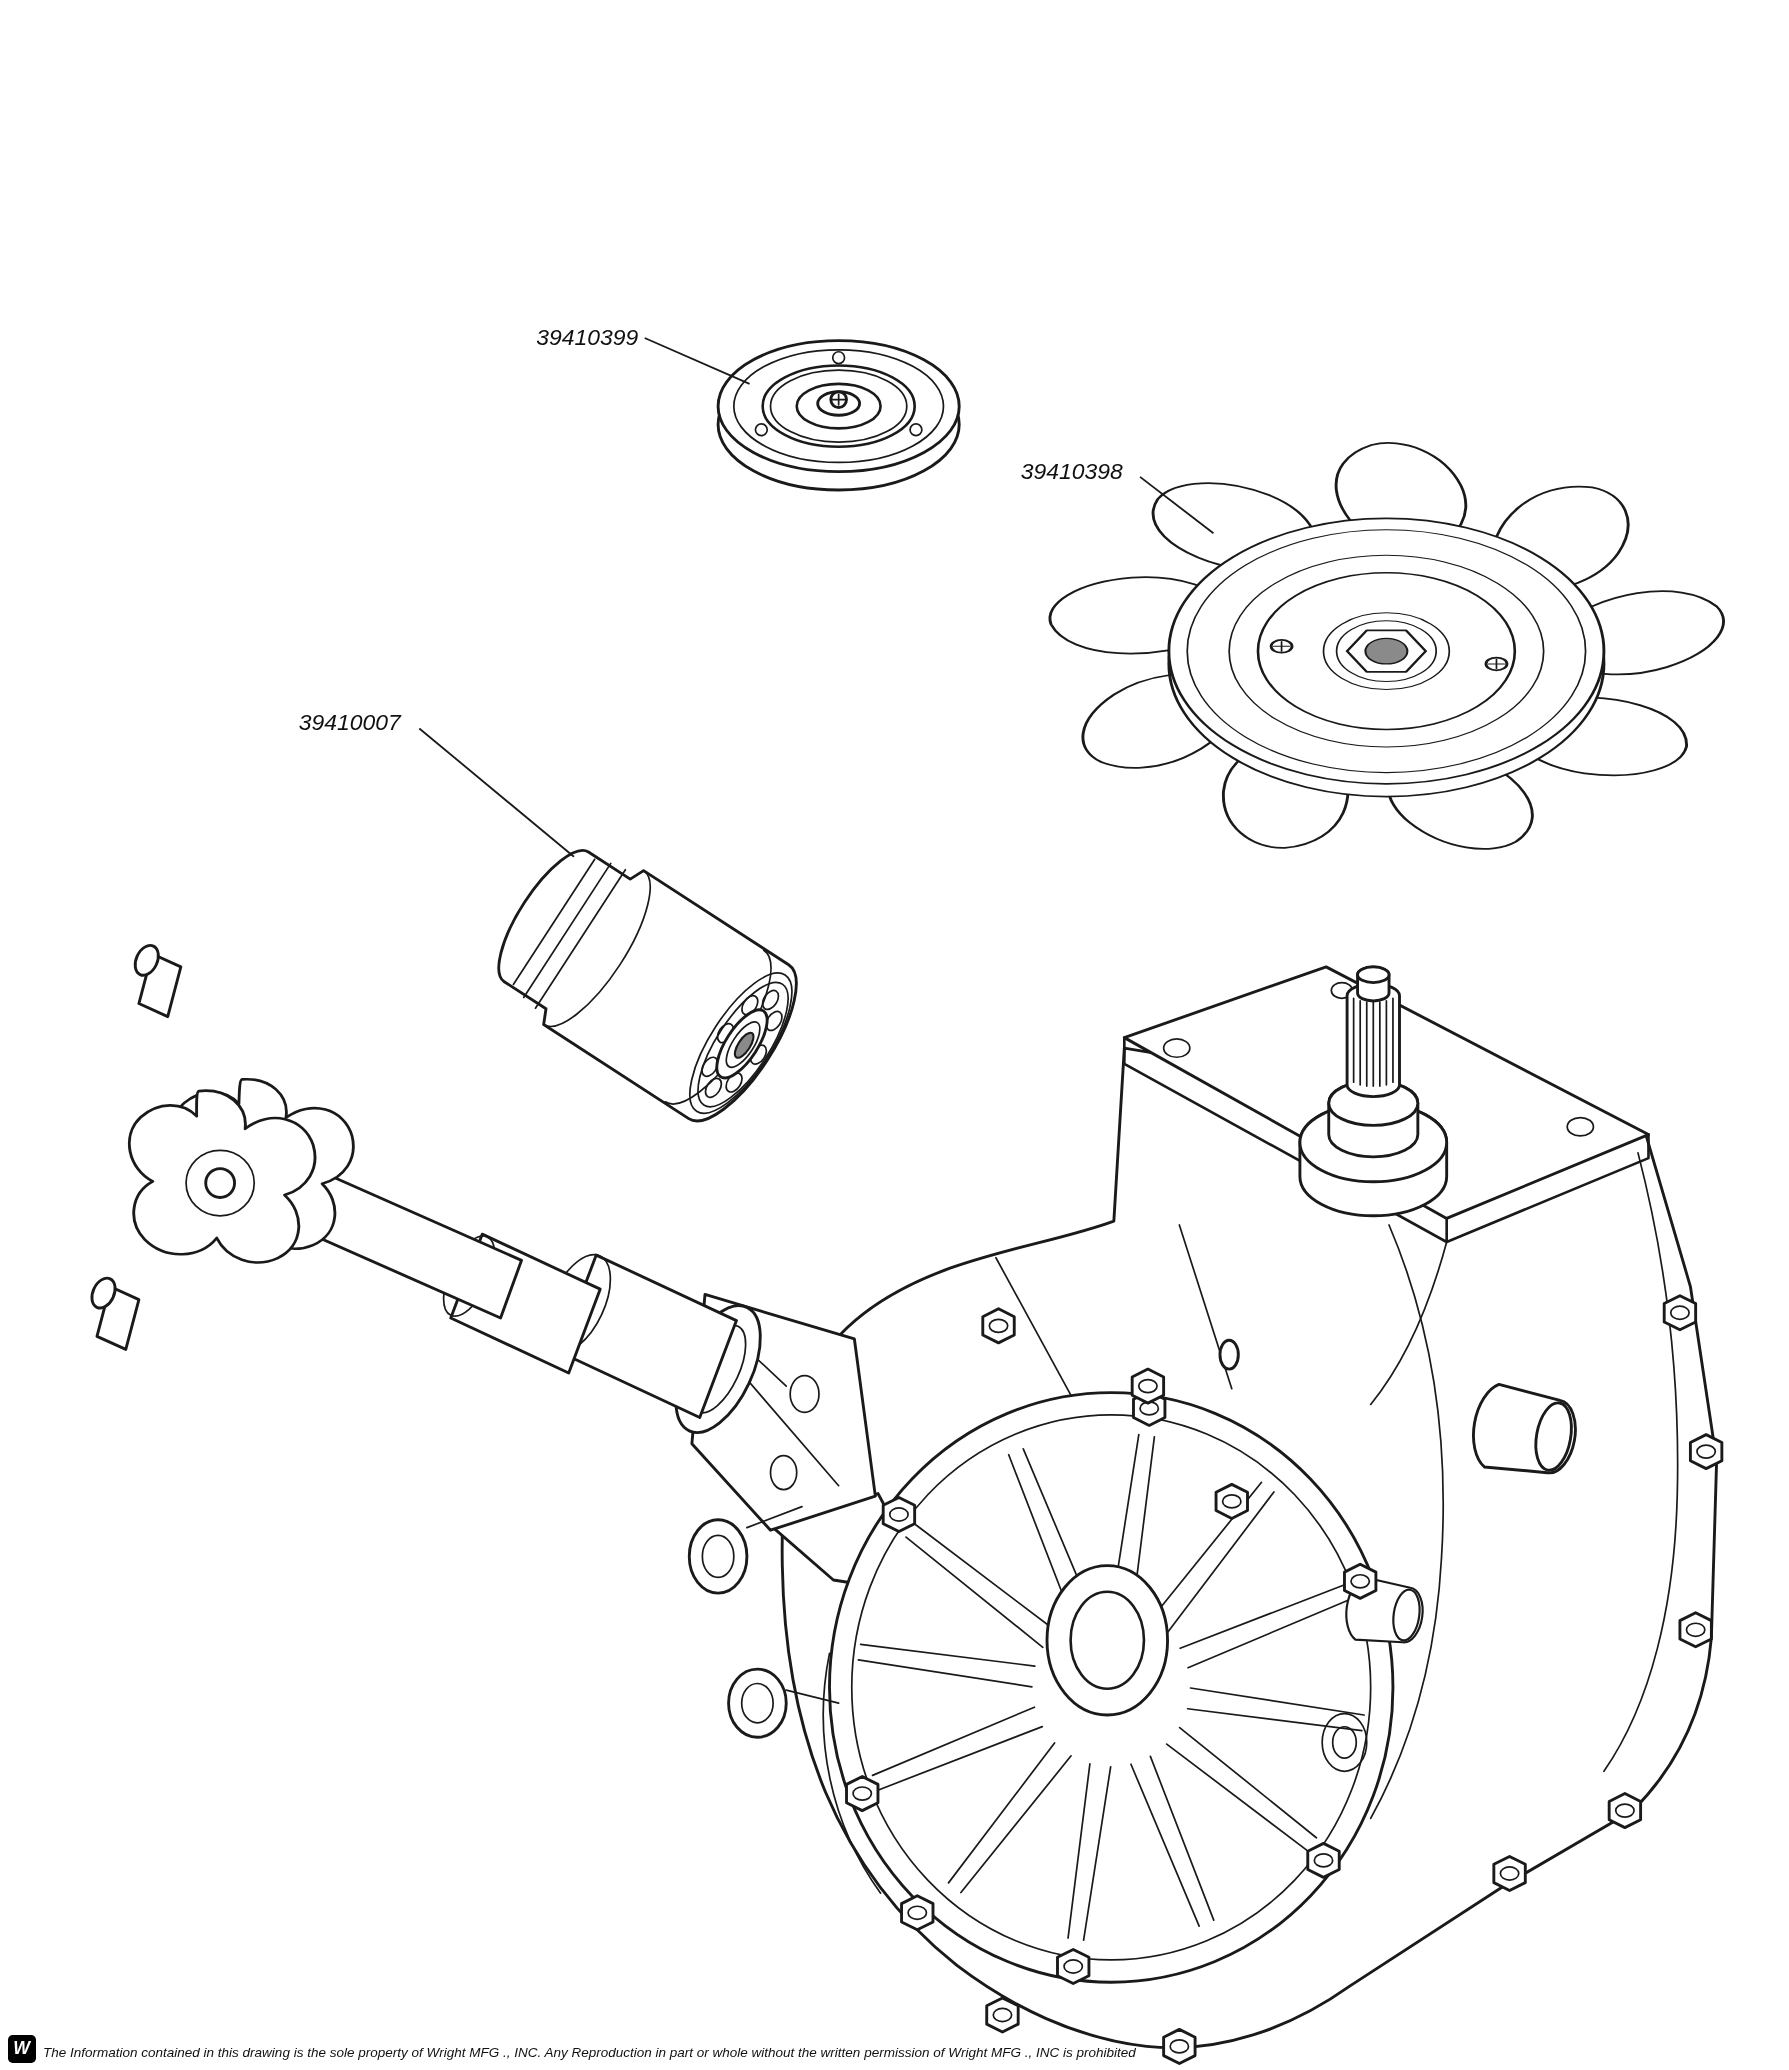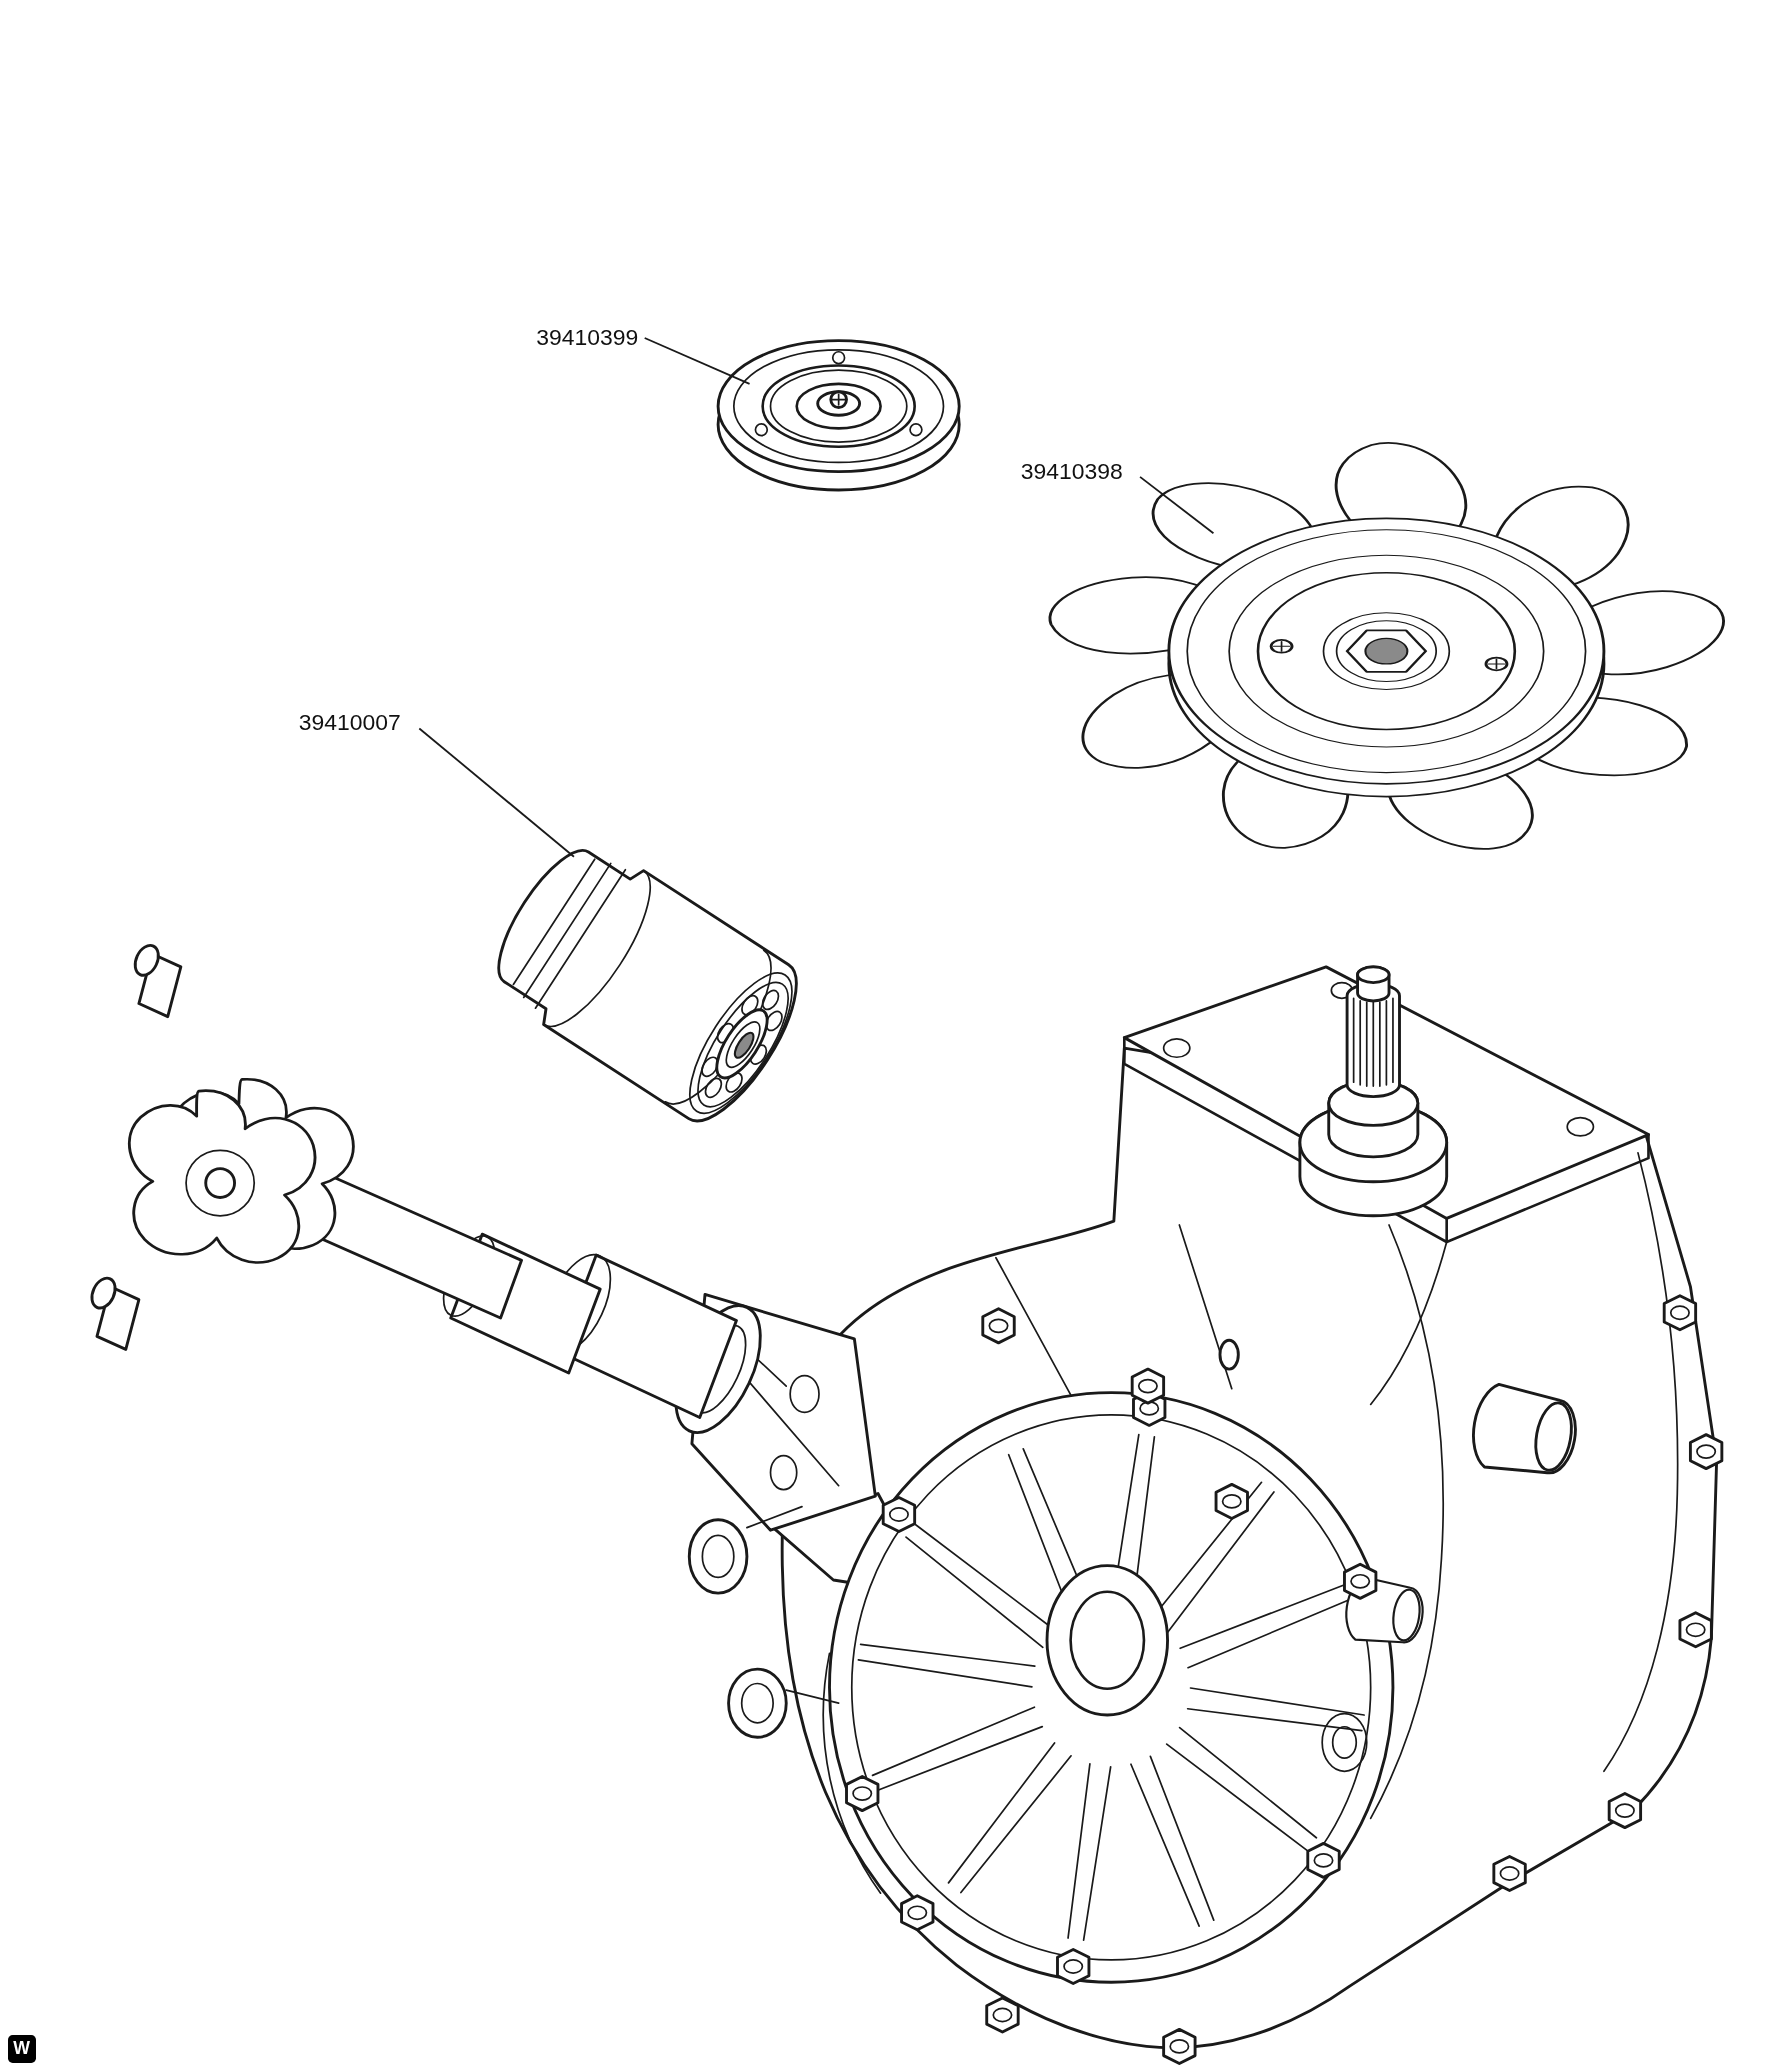--- a/index.html
+++ b/index.html
@@ -1,17 +1,17 @@
 <!DOCTYPE html>
 <html style="font-size:15px"><head>
 <meta charset="utf-8">
 <style>
   html,body{margin:0;padding:0;background:#ffffff;}
   .page{position:relative;width:1790px;height:2070px;background:#ffffff;overflow:hidden;
-        font-family:"Liberation Sans",sans-serif;}
+        font-family:"Liberation Sans",sans-serif;font-style:italic;}
   .drawing{position:absolute;inset:0;width:100%;height:100%;}
   
   .part{fill:#ffffff;stroke:#1a1a1a;stroke-width:2.2;stroke-linejoin:round;stroke-linecap:round;}
   .line{fill:none;stroke:#1a1a1a;stroke-width:2;stroke-linejoin:round;stroke-linecap:round;}
   .thin{stroke-width:1.3;}
   .leader{fill:none;stroke:#1a1a1a;stroke-width:1.4;}
   .lbl{font-family:"Liberation Sans",sans-serif;font-size:17.5px;fill:#111;}
   .dark{fill:#8a8a8a;stroke:#1a1a1a;stroke-width:1.6;}
   .footer{position:absolute;left:7.5px;bottom:7.5px;display:flex;align-items:flex-end;gap:7.5px;}
   .footer-logo{width:28px;height:28px;background:#000;color:#fff;border-radius:4.7px;
@@ -218,16 +218,17 @@
     <path class="leader" d="M870,364 L926,407"></path>
     <text class="lbl" x="779" y="366" text-anchor="start">39410398</text>
 
     <path class="leader" d="M320,556 L438,654"></path>
     <text class="lbl" x="228" y="557" text-anchor="start">39410007</text>
   </g>
 </svg>
 
 <div class="footer">
   <div class="footer-logo">W</div>
+  <div class="footer-text">The Information contained in this drawing is the sole property of Wright MFG ., INC. Any Reproduction in part or whole without the written permission of Wright MFG ., INC is prohibited</div>
 </div>
 
 </div>
 
 
 </body></html>

